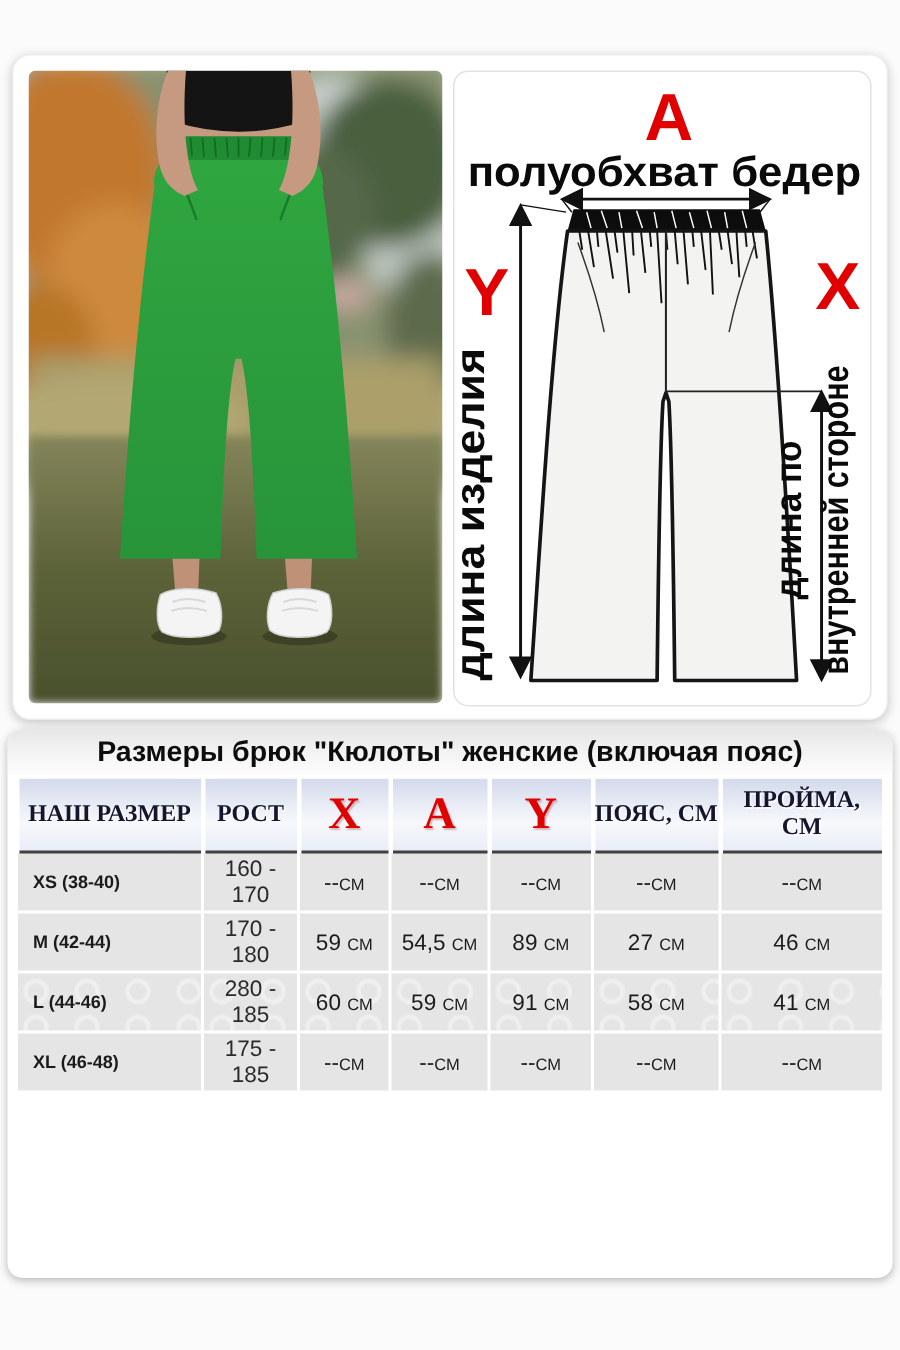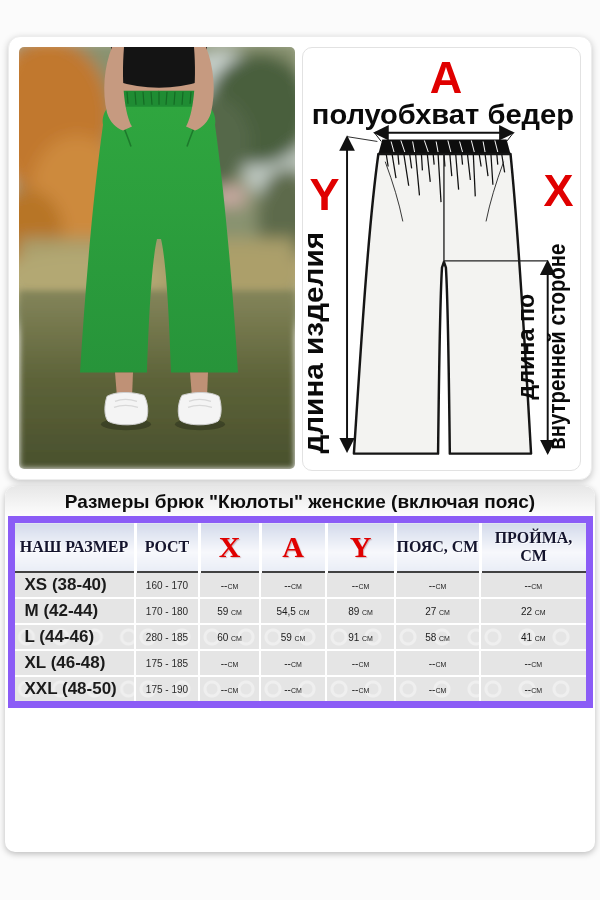--- a/index.html
+++ b/index.html
@@ -28,40 +28,40 @@
     overflow:hidden;
   }
   .chart-title{
     padding:5px 0 3px;text-align:center;
     font-size:19px;font-weight:bold;color:#0d0d0d;
     background:linear-gradient(#e7e7e7,#fdfdfd);
     border-radius:10px 10px 0 0;
   }
   table.size-table{
     width:578px;margin:0 auto;border-collapse:collapse;table-layout:fixed;
-    border:7px solid #8b5cf6;
+    border:2px solid #8b5cf6;
   }
   .size-table thead th{
     background:linear-gradient(180deg,#d3daeb 0%,#f7f8fc 60%,#e9edf6 100%);
     border:3px solid #ffffff;border-bottom:2px solid #414141;
     font-family:"Liberation Serif",serif;font-weight:bold;
     font-size:16px;color:#15152e;padding:6px 0;height:26px;
     text-shadow:1px 1px 0 rgba(255,255,255,.85);
   }
   .size-table thead th.red-letter{
     font-size:30px;color:#e00000;padding:0;line-height:26px;
     text-shadow:1px 1px 1px rgba(120,0,0,.25);
   }
   .size-table tbody td{
     background-color:#e5e5e5;border:2px solid #ffffff;
-    font-size:10px;color:#1b1b1b;text-align:center;
+    font-size:15px;color:#1b1b1b;text-align:center;
     padding:2px 0;height:20px;font-variant:small-caps;
   }
   .size-table tbody td.size-col{
-    text-align:left;padding-left:10px;font-weight:bold;font-variant:normal;font-size:17px;
+    text-align:left;padding-left:10px;font-weight:bold;font-variant:normal;font-size:12px;
   }
   .size-table tbody td.rost-col{font-variant:normal;color:#2a2a2a;}
   .size-table tbody tr.patterned td{
     background-image:radial-gradient(circle at 12px 12px,rgba(255,255,255,0) 5px,#efefef 6px,#efefef 8px,rgba(255,255,255,0) 9px);
     background-size:34px 24px;
   }
 </style>
 </head>
 <body>
 
@@ -219,45 +219,36 @@
         <td>--см</td>
         <td>--см</td>
       </tr>
       <tr>
         <td class="size-col">M (42-44)</td>
         <td class="rost-col">170 - 180</td>
         <td>59 см</td>
         <td>54,5 см</td>
         <td>89 см</td>
         <td>27 см</td>
-        <td>22 см</td>
+        <td>46 см</td>
       </tr>
       <tr class="patterned">
         <td class="size-col">L (44-46)</td>
         <td class="rost-col">280 - 185</td>
         <td>60 см</td>
         <td>59 см</td>
         <td>91 см</td>
         <td>58 см</td>
         <td>41 см</td>
       </tr>
       <tr>
         <td class="size-col">XL (46-48)</td>
         <td class="rost-col">175 - 185</td>
         <td>--см</td>
         <td>--см</td>
         <td>--см</td>
         <td>--см</td>
         <td>--см</td>
       </tr>
-      <tr class="patterned">
-        <td class="size-col">XXL (48-50)</td>
-        <td class="rost-col">175 - 190</td>
-        <td>--см</td>
-        <td>--см</td>
-        <td>--см</td>
-        <td>--см</td>
-        <td>--см</td>
-      </tr>
     </tbody>
   </table>
 
 </div>
 
 </body></html>

